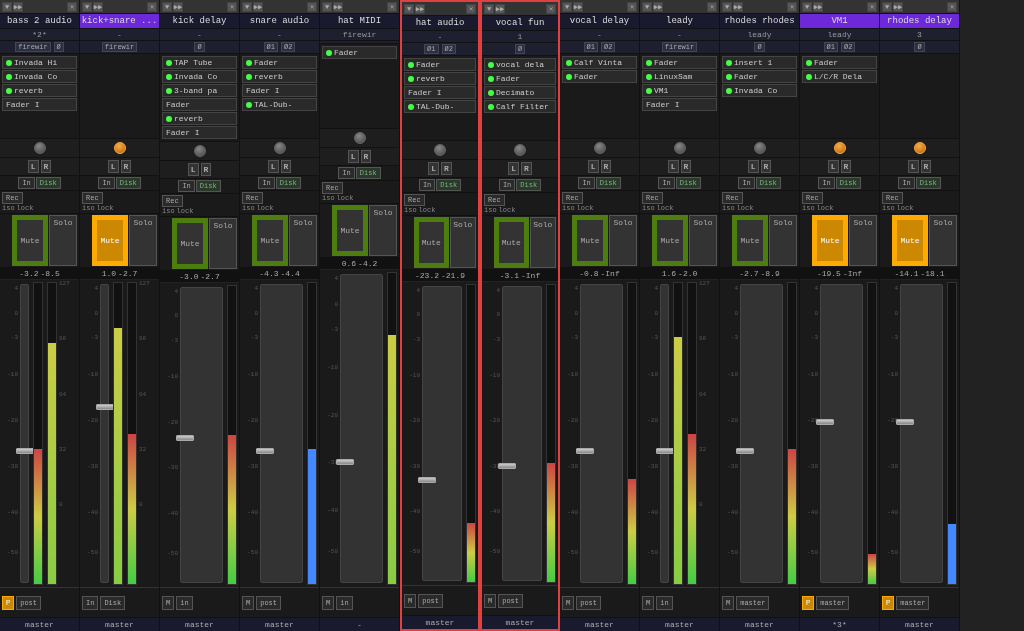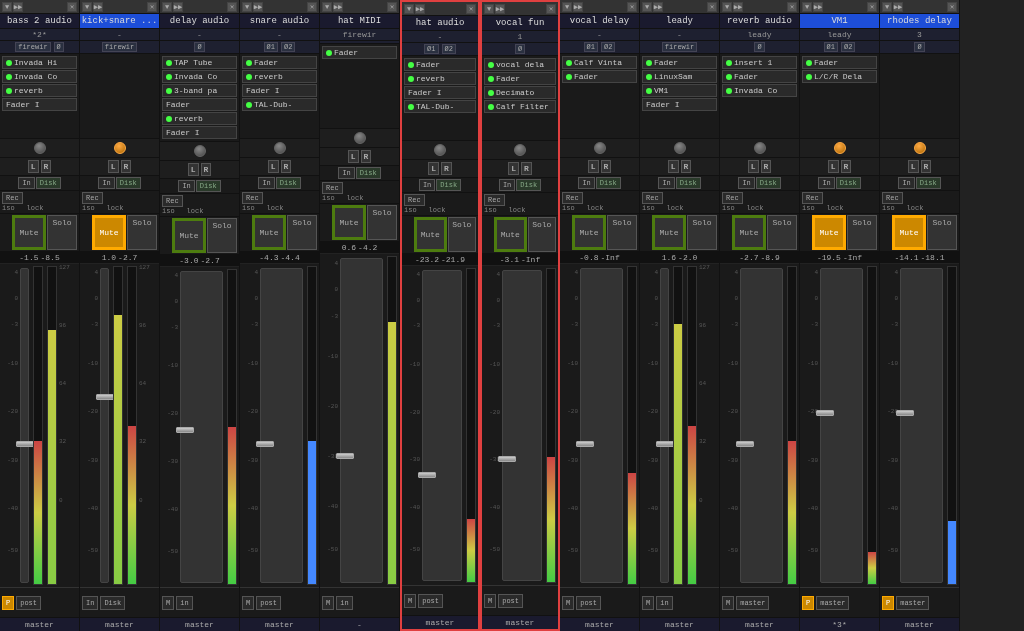--- a/index.html
+++ b/index.html
@@ -64,21 +64,21 @@
       padding: 2px 1px;
       font-size: 9px;
       color: #ddd;
       border-bottom: 1px solid #111;
       white-space: nowrap;
       overflow: hidden;
       text-overflow: ellipsis;
       cursor: pointer;
     }
     .channel-name.muted-name {
-      background: #1d4ed8;
+      background: #6d28d9;
     }
     .channel-sub {
       background: #1e2030;
       text-align: center;
       padding: 1px;
       font-size: 8px;
       color: #999;
       border-bottom: 1px solid #111;
       white-space: nowrap;
       overflow: hidden;
@@ -207,40 +207,40 @@
     .rec-btn {
       padding: 1px 3px;
       border: 1px solid #555;
       background: #2a2a2a;
       color: #aaa;
       cursor: pointer;
       font-size: 7px;
     }
     .iso-lock-row {
       display: flex;
-      gap: 12px;
+      gap: 2px;
       font-size: 7px;
       font-family: Liberation Mono, monospace;
     }
     .iso-text, .lock-text {
       color: #888;
       font-size: 7px;
     }
     .mute-solo-section {
       display: flex;
       gap: 1px;
       padding: 1px 2px;
       background: #1a1a1a;
       border-bottom: 1px solid #111;
     }
     .mute-btn {
       flex: 1;
-      padding: 10px 1px;
+      padding: 16px 1px;
       background: #333;
-      border: 3px solid #4d7c0f;
+      border: 5px solid #4d7c0f;
       color: #aaa;
       font-size: 8px;
       cursor: pointer;
       text-align: center;
       margin-left: 10px;
     }
     .mute-btn.active {
       background: #cc8800;
       color: #fff;
       border-color: #ffaa00;
@@ -426,21 +426,21 @@
     <div class="iso-lock-row">
       <span class="iso-text">iso</span>
       <span class="lock-text">lock</span>
     </div>
   </div>
       <div class="mute-solo-section">
         <div class="mute-btn">Mute</div>
         <div class="solo-btn">Solo</div>
       </div>
       <div class="db-readout">
-        <span class="db-val">-1.5</span>
+        <span class="db-val">-3.2</span>
         <span class="db-val">-8.5</span>
       </div>
       <div class="fader-section" style="position: relative;">
         <div class="fader-scale">
           <span class="scale-mark" style="top: 2%;">4</span>
           <span class="scale-mark" style="top: 10%;">0</span>
           <span class="scale-mark" style="top: 18%;">-3</span>
           <span class="scale-mark" style="top: 30%;">-10</span>
           <span class="scale-mark" style="top: 45%;">-20</span>
           <span class="scale-mark" style="top: 60%;">-30</span>
@@ -551,21 +551,21 @@
     <div class="channel">
       <div class="channel-header">
     <div class="channel-icons">
       <div class="ch-icon">▼</div>
       <div class="ch-icon">▶▶</div>
     </div>
     <div class="channel-icons">
       <div class="ch-icon">✕</div>
     </div>
   </div>
-      <div class="channel-name">delay audio</div>
+      <div class="channel-name">kick delay</div>
       <div class="channel-sub">-</div>
       <div class="channel-io">
         <div class="io-btn">Ø</div>
       </div>
       <div class="plugins-area">
         <div class="plugin-slot">
           <div class="plugin-dot dot-green"></div>
           <span class="plugin-text">TAP Tube</span>
         </div>
         <div class="plugin-slot">
@@ -1140,21 +1140,21 @@
     <div class="channel">
       <div class="channel-header">
     <div class="channel-icons">
       <div class="ch-icon">▼</div>
       <div class="ch-icon">▶▶</div>
     </div>
     <div class="channel-icons">
       <div class="ch-icon">✕</div>
     </div>
   </div>
-      <div class="channel-name">reverb audio</div>
+      <div class="channel-name">rhodes rhodes</div>
       <div class="channel-sub">leady</div>
       <div class="channel-io">
         <div class="io-btn">Ø</div>
       </div>
       <div class="plugins-area">
         <div class="plugin-slot">
           <div class="plugin-dot dot-green"></div>
           <span class="plugin-text">insert 1</span>
         </div>
         <div class="plugin-slot">

